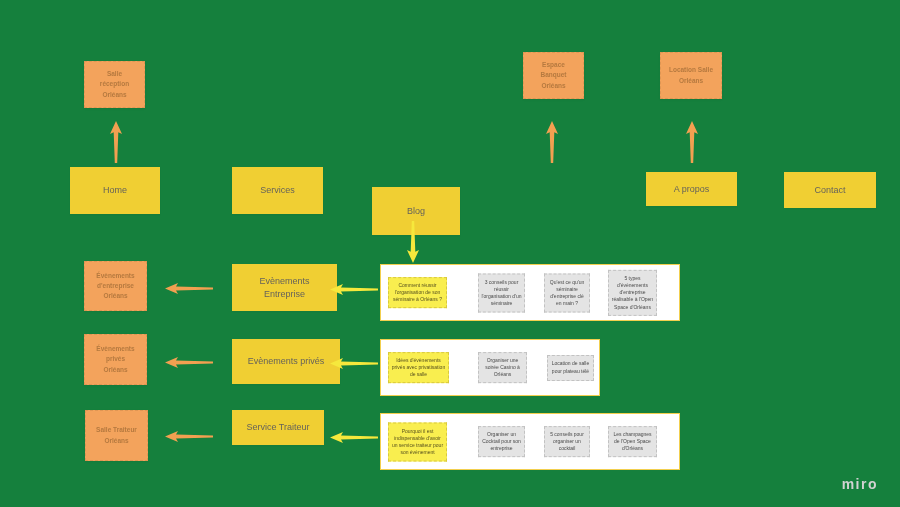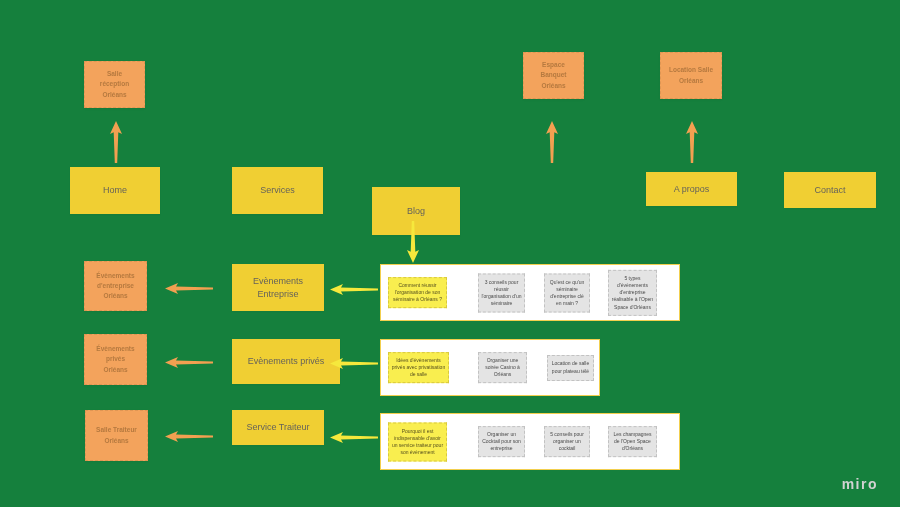--- a/index.html
+++ b/index.html
@@ -149,21 +149,21 @@
     <svg viewBox="0 0 48 13">
         <polygon fill="currentColor" points="0,6.5 13,1 11,4.6 48,5.5 48,7.5 11,8.4 13,12"></polygon>
       </svg>
   </div>
   <div class="abs arrow arrow-orange" style="left:165px;top:430px;width:48px;height:13px;">
     <svg viewBox="0 0 48 13">
         <polygon fill="currentColor" points="0,6.5 13,1 11,4.6 48,5.5 48,7.5 11,8.4 13,12"></polygon>
       </svg>
   </div>
 
-  <div class="abs yellow-shape" style="left:232px;top:264px;width:92px;height:47px;">
+  <div class="abs yellow-shape" style="left:232px;top:264px;width:105px;height:47px;">
     <span>Evènements Entreprise</span>
   </div>
   <div class="abs yellow-shape" style="left:232px;top:339px;width:108px;height:45px;">
     <span>Evènements privés</span>
   </div>
   <div class="abs yellow-shape" style="left:232px;top:410px;width:92px;height:35px;">
     <span>Service Traiteur</span>
   </div>
 
   <div class="abs arrow arrow-yellow" style="left:330px;top:283px;width:48px;height:13px;">

